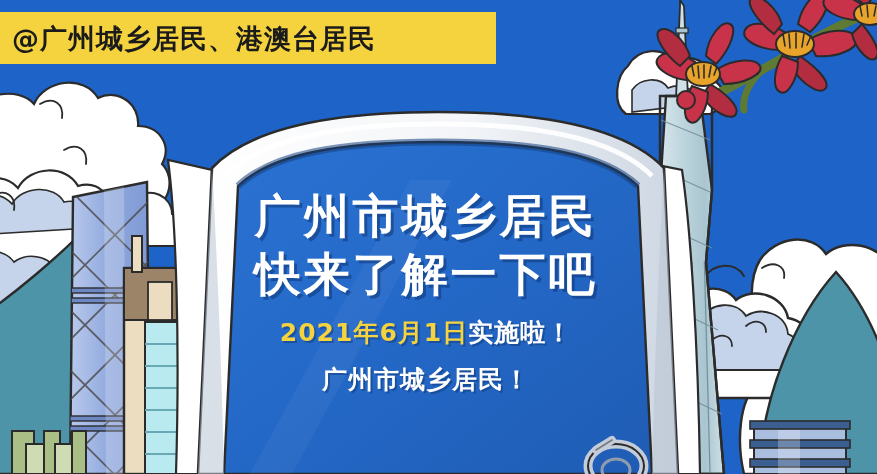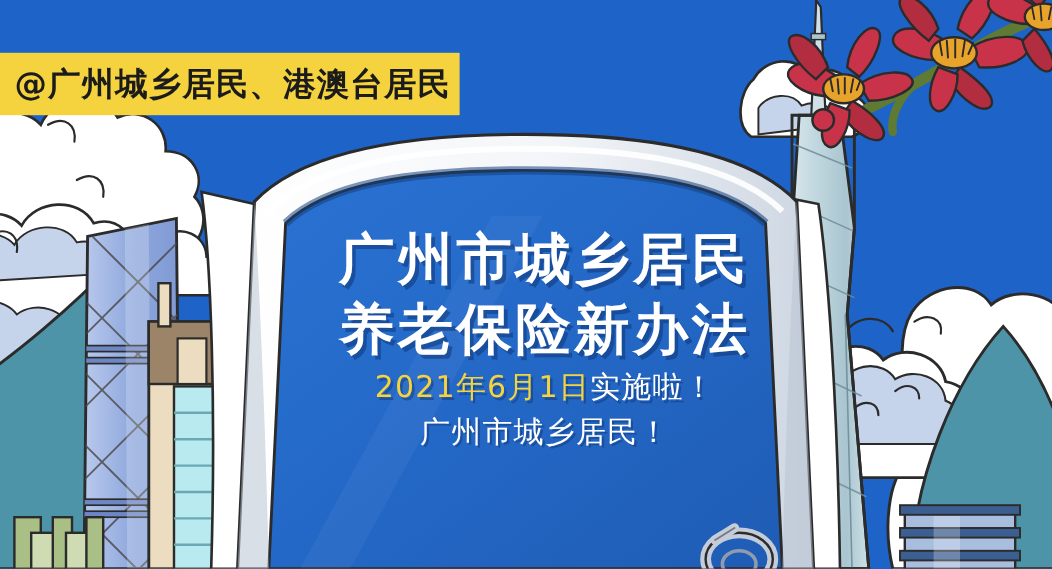--- a/index.html
+++ b/index.html
@@ -14,61 +14,60 @@
     overflow:hidden;
     background:#1d63c8;
   }
   .layer { position:absolute; inset:0; }
   svg.layer { display:block; }
 
   
   .banner {
     position:absolute;
     left:0; top:12px;
-    width:383px; height:52px;
+    width:496px; height:52px;
     background:#f4d33f;
     display:flex; align-items:center;
     padding-left:12px;
     z-index:40;
-    margin-top:32px;
   }
   .banner-text {
     font-family:"DejaVu Sans","Liberation Sans",sans-serif;
     font-size:27px;
     font-weight:bold;
     color:#1b1b1b;
     letter-spacing:1px;
     white-space:nowrap;
     line-height:1;
   }
 
   
   .shield-text {
     position:absolute;
-    left:240px; top:188px;
+    left:212px; top:188px;
     width:428px;
     z-index:35;
     text-align:center;
     pointer-events:none;
   }
   .title-line {
     font-family:"DejaVu Sans","Liberation Sans",sans-serif;
     font-size:46px;
     font-weight:bold;
     color:#ffffff;
     letter-spacing:3px;
     line-height:1.26;
     white-space:nowrap;
     text-shadow:3px 3px 0 rgba(15,55,120,0.55);
   }
   .sub-line {
-    margin-top:0;
+    margin-top:10px;
     font-family:"DejaVu Sans","Liberation Sans",sans-serif;
     font-size:25px;
-    font-weight:normal;
+    font-weight:bold;
     color:#ffffff;
     letter-spacing:1px;
     line-height:1.5;
     white-space:nowrap;
     text-shadow:2px 2px 0 rgba(15,55,120,0.5);
   }
   .hl { color:#f4d33f; }
 </style>
 </head>
 <body>
@@ -345,20 +344,20 @@
 
     </g>
   </svg>
 
   <div class="banner">
     <span class="banner-text">@广州城乡居民、港澳台居民</span>
   </div>
 
   <div class="shield-text">
     <div class="title-line">广州市城乡居民</div>
-    <div class="title-line">养老保险新办法</div>
+    <div class="title-line">快来了解一下吧</div>
     <div class="sub-line">
       <span class="hl">2021年6月1日</span><span>实施啦！</span>
     </div>
     <div class="sub-line">广州市城乡居民！</div>
   </div>
 
 </div>
 
 </body></html>

